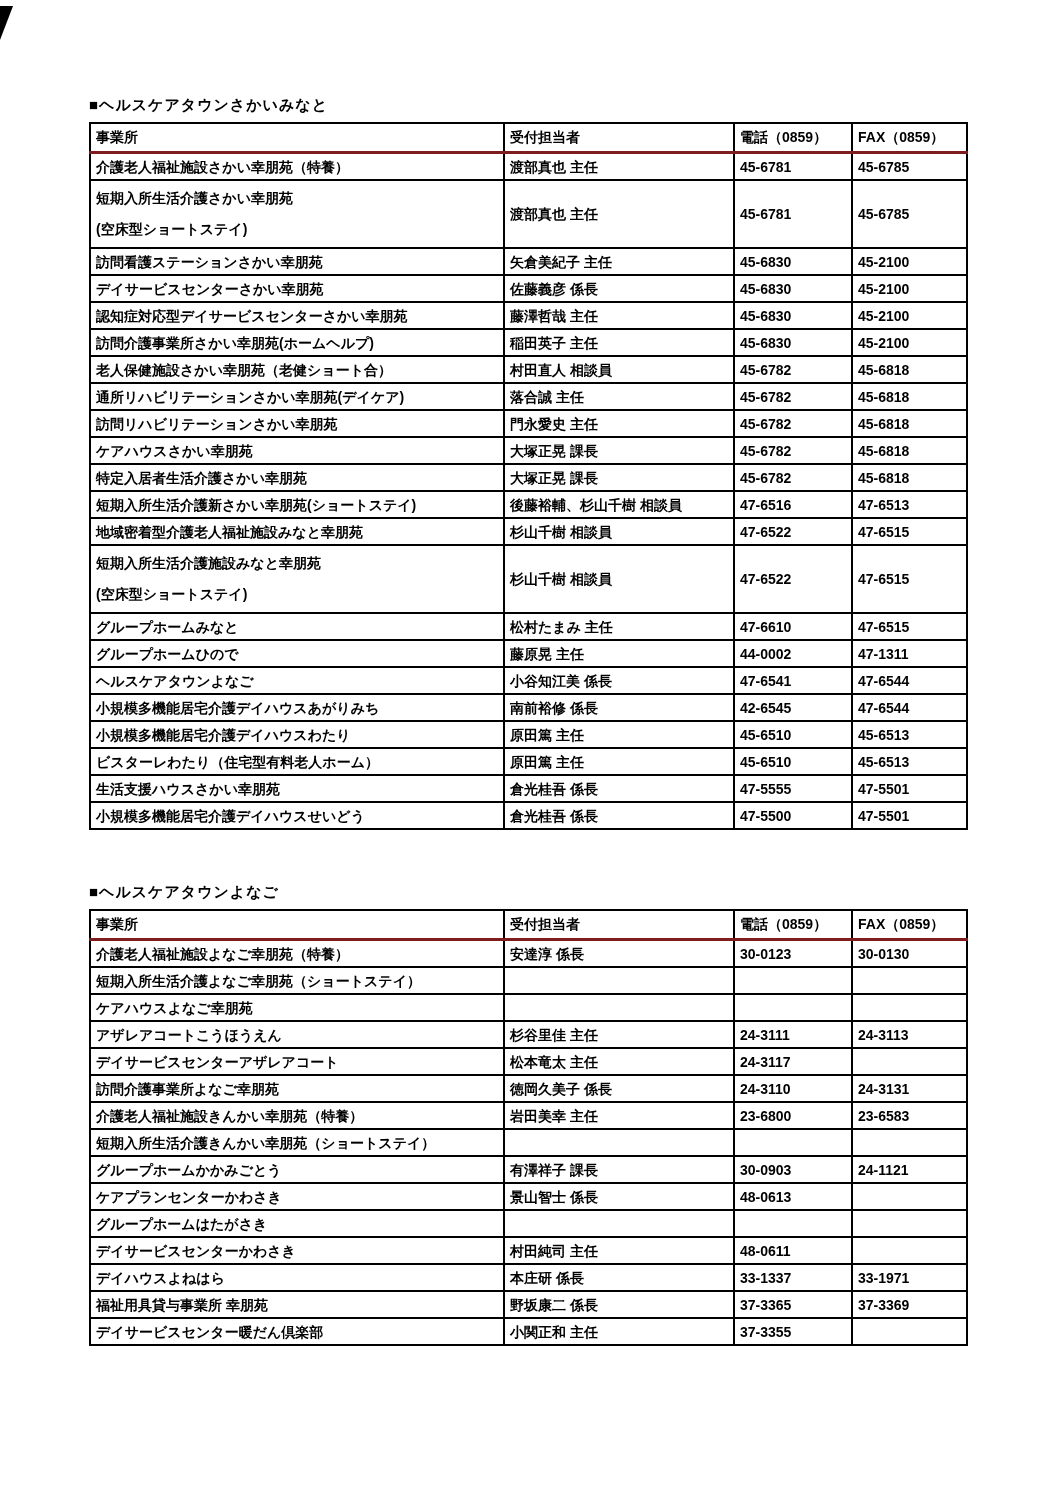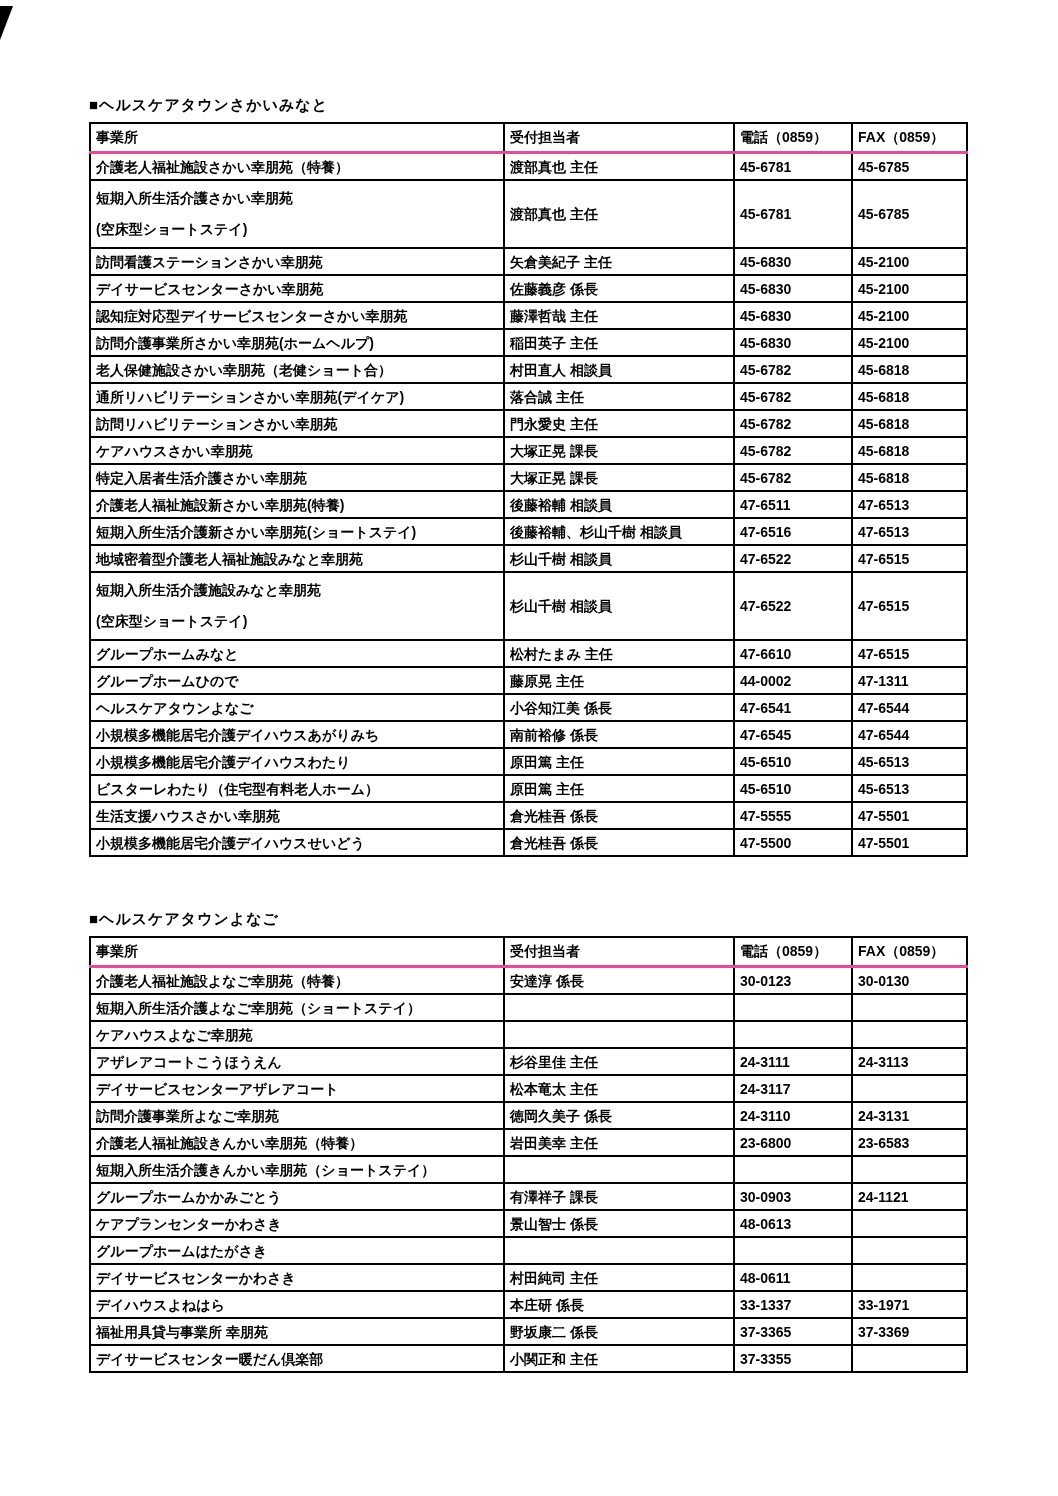--- a/index.html
+++ b/index.html
@@ -53,21 +53,21 @@
     font-size: 14px;
     font-weight: 700;
     text-align: left;
     vertical-align: middle;
     padding: 1px 5px;
     white-space: pre-line;
     overflow: hidden;
   }
   thead th {
     height: 25px;
-    border-bottom: 3px solid #ec4899;
+    border-bottom: 3px solid #7f1d1d;
     font-weight: 700;
   }
   td {
     height: 23px;
     line-height: 20px;
   }
   td.two-line {
     line-height: 31px;
     padding-top: 2px;
     padding-bottom: 2px;
@@ -160,26 +160,20 @@
             <td>45-6782</td>
             <td>45-6818</td>
           </tr>
           <tr>
             <td>特定入居者生活介護さかい幸朋苑</td>
             <td>大塚正晃 課長</td>
             <td>45-6782</td>
             <td>45-6818</td>
           </tr>
           <tr>
-            <td>介護老人福祉施設新さかい幸朋苑(特養)</td>
-            <td>後藤裕輔 相談員</td>
-            <td>47-6511</td>
-            <td>47-6513</td>
-          </tr>
-          <tr>
             <td>短期入所生活介護新さかい幸朋苑(ショートステイ)</td>
             <td>後藤裕輔、杉山千樹 相談員</td>
             <td>47-6516</td>
             <td>47-6513</td>
           </tr>
           <tr>
             <td>地域密着型介護老人福祉施設みなと幸朋苑</td>
             <td>杉山千樹 相談員</td>
             <td>47-6522</td>
             <td>47-6515</td>
@@ -205,21 +199,21 @@
           </tr>
           <tr>
             <td>ヘルスケアタウンよなご</td>
             <td>小谷知江美 係長</td>
             <td>47-6541</td>
             <td>47-6544</td>
           </tr>
           <tr>
             <td>小規模多機能居宅介護デイハウスあがりみち</td>
             <td>南前裕修 係長</td>
-            <td>47-6545</td>
+            <td>42-6545</td>
             <td>47-6544</td>
           </tr>
           <tr>
             <td>小規模多機能居宅介護デイハウスわたり</td>
             <td>原田篤 主任</td>
             <td>45-6510</td>
             <td>45-6513</td>
           </tr>
           <tr>
             <td>ビスターレわたり（住宅型有料老人ホーム）</td>

